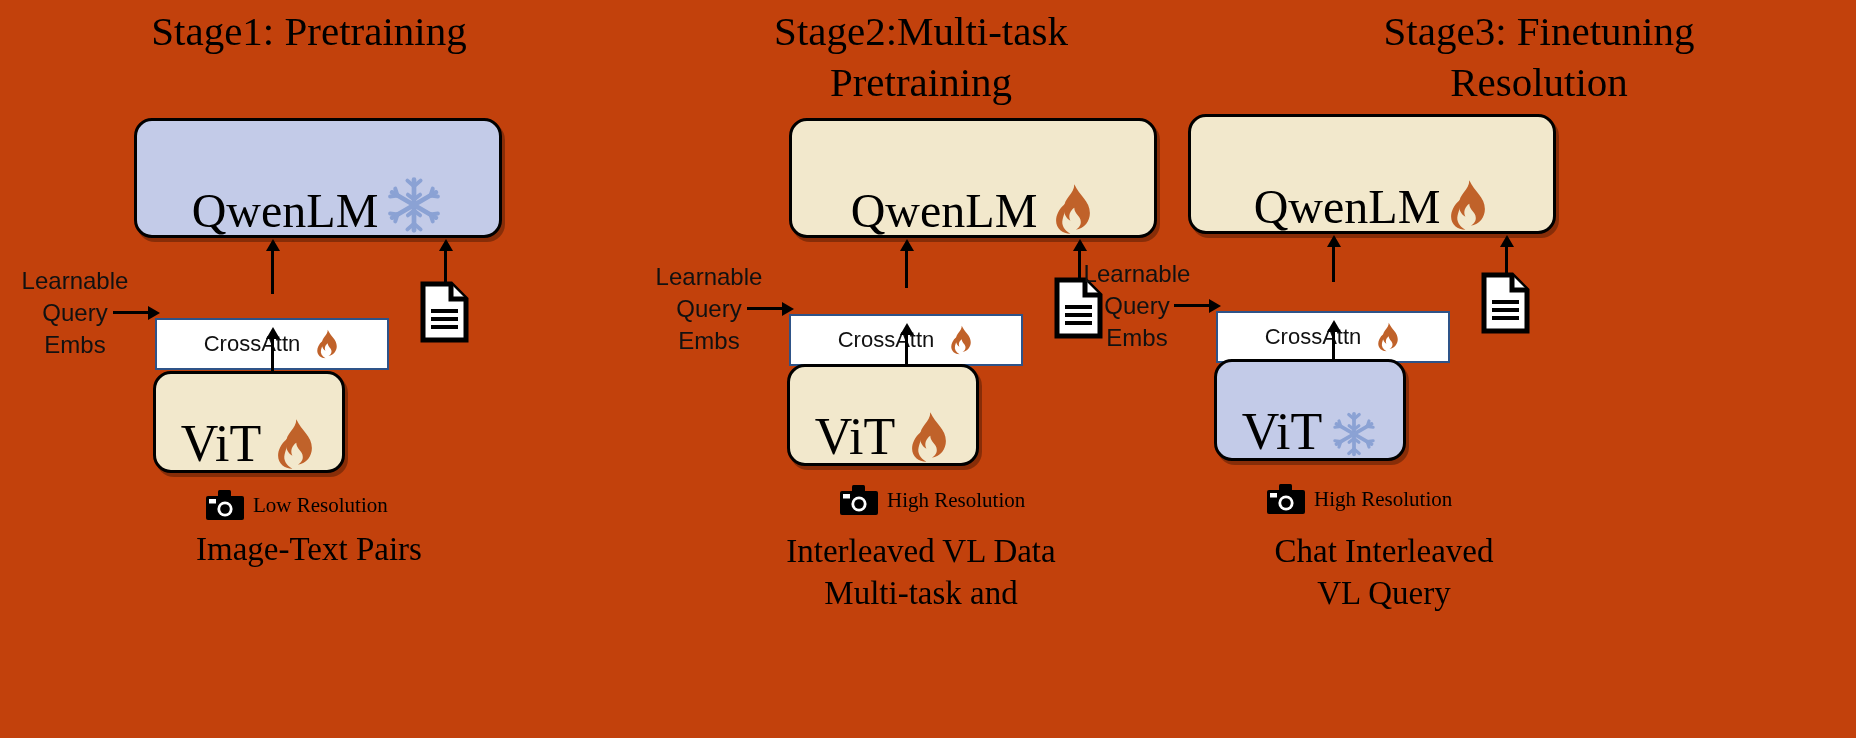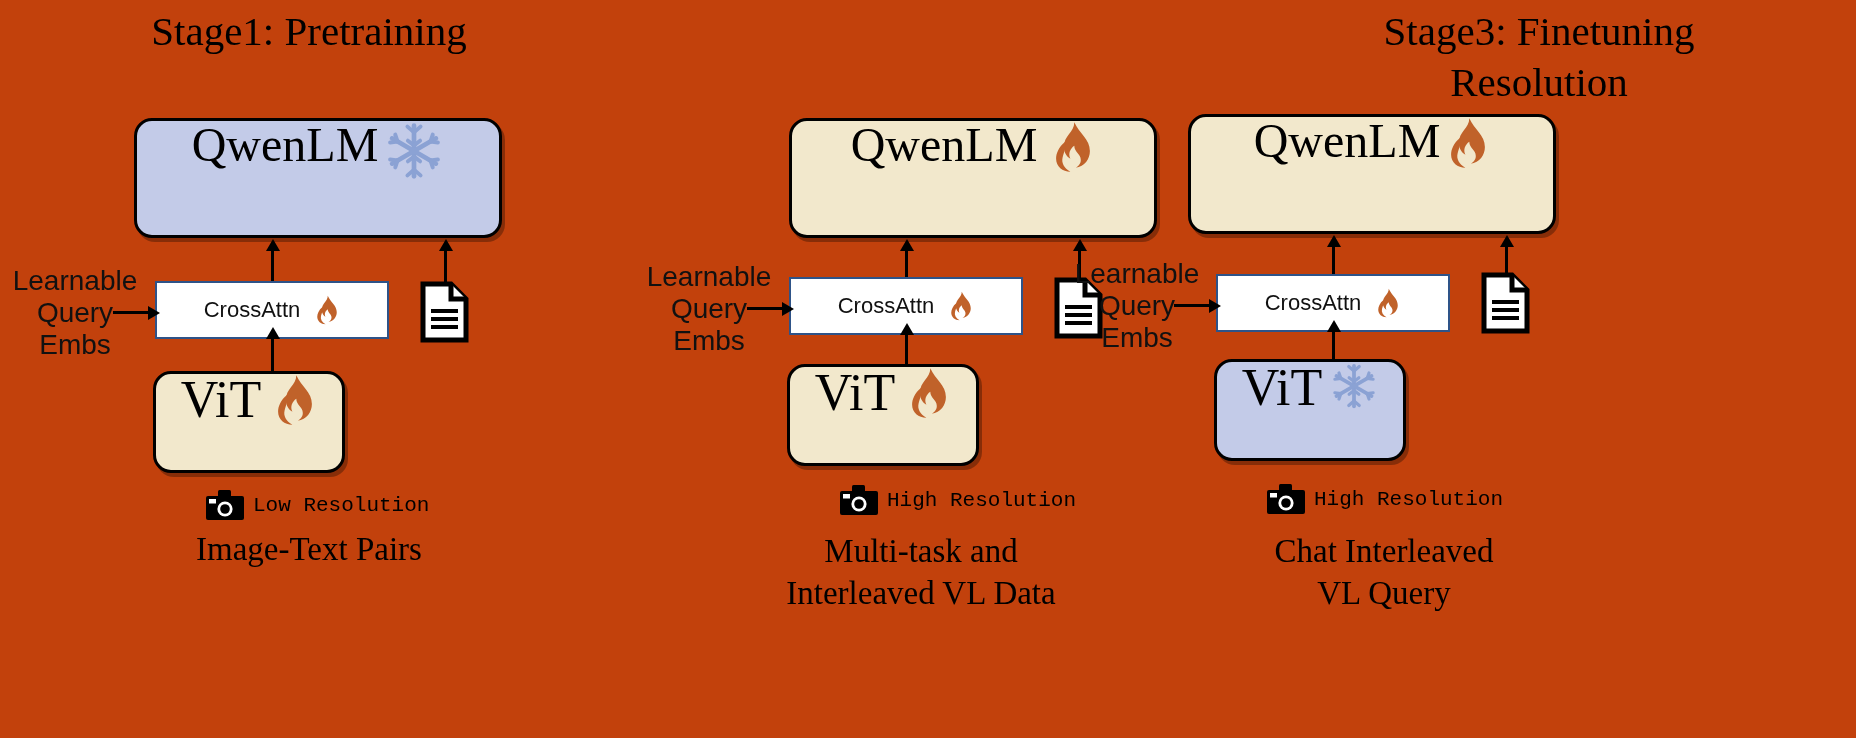--- a/index.html
+++ b/index.html
@@ -15,68 +15,68 @@
     position:absolute;left:0;width:100%;top:6px;
     text-align:center;font-family:"Liberation Serif",serif;
     font-size:41px;line-height:51px;color:#000;font-weight:400;
     letter-spacing:0px;
   }
 
   
   .block{
     position:absolute;border:3.5px solid #000;border-radius:18px;
     box-shadow:3px 4px 0 rgba(0,0,0,0.30);
-    display:flex;align-items:flex-start;justify-content:center;
+    display:flex;align-items:flex-end;justify-content:center;
     box-sizing:border-box;
   }
   .block .btext{
     font-family:"Liberation Serif",serif;font-size:48px;line-height:1;color:#000;
     display:flex;align-items:center;justify-content:center;
   }
   .fill-blue{background:#c3cbe8;}
   .fill-tan{background:#f2e8cc;}
 
   .lm-block{width:368px;height:120px;}
   .vit-block{width:192px;height:102px;}
   .vit-block .btext{font-size:52px;}
 
   
   .ca-box{
-    position:absolute;width:234px;height:58px;background:#fff;
+    position:absolute;width:234px;height:52px;background:#fff;
     border:2.5px solid #2e5388;box-sizing:border-box;
-    display:flex;align-items:center;justify-content:center;gap:14px;
+    display:flex;align-items:center;justify-content:center;gap:14px;margin-top:37px;
   }
   .ca-box .catext{
     font-family:"Liberation Sans",sans-serif;font-size:22px;color:#111;letter-spacing:0px;
   }
 
   
   .lqe{
     position:absolute;text-align:center;
     font-family:"Liberation Sans",sans-serif;
-    font-size:28px;line-height:32px;color:#111;width:150px;
+    font-size:24px;line-height:32px;color:#111;width:150px;
   }
 
   
   .v-arrow{position:absolute;width:3px;background:#000;}
   .v-arrow::after{
     content:"";position:absolute;top:-11px;left:50%;transform:translateX(-50%);
     border-left:7px solid transparent;border-right:7px solid transparent;
     border-bottom:12px solid #000;
   }
   .h-arrow{position:absolute;height:3px;background:#000;}
   .h-arrow::after{
     content:"";position:absolute;right:-11px;top:50%;transform:translateY(-50%);
     border-top:7px solid transparent;border-bottom:7px solid transparent;
     border-left:12px solid #000;
   }
 
   
   .res-row{position:absolute;display:flex;align-items:center;gap:9px;}
-  .res-label{font-family:Liberation Mono, monospace;font-size:21px;color:#000;white-space:nowrap;}
+  .res-label{font-family:Liberation Serif, serif;font-size:21px;color:#000;white-space:nowrap;}
 
   
   .data-caption{
     position:absolute;width:100%;left:0;text-align:center;
     font-family:"Liberation Serif",serif;font-size:33px;line-height:42px;color:#000;
   }
 
   .icon{display:inline-flex;align-items:center;justify-content:center;}
   .doc-icon{position:absolute;}
 </style>
@@ -180,20 +180,24 @@
       <span class="res-label">Low Resolution</span>
     </div>
 
     <div class="data-caption" style="top:528px;">
       <div>Image-Text Pairs</div>
     </div>
   </div>
 
   <div class="stage s2">
 
+    <div class="stage-title">
+      <div>Stage2:Multi-task</div>
+      <div>Pretraining</div>
+    </div>
 
     <div class="block lm-block fill-tan" style="left:177px;top:118px;">
       <span class="btext">QwenLM</span>
       <span class="icon" style="margin-left:14px;">
         <svg width="44" height="52" viewBox="0 0 32 40">
           <path d="M17 1 C17 9 9 11 9 20 C9 25 12 28 14 29 C12 25 14 21 17 19 C17 24 22 25 22 30 C22 33 20 35 18 36 C25 35 29 29 29 23 C29 14 21 10 17 1 Z" fill="#c0622a"></path>
           <path d="M10 16 C5 20 3 25 3 29 C3 35 8 39 14 39 C9 36 7 32 8 28 C9 24 11 20 10 16 Z" fill="#c0622a"></path>
         </svg>
       </span>
     </div>
@@ -249,22 +253,22 @@
           <rect x="12" y="0" width="13" height="8" rx="1.5" fill="#000"></rect>
           <rect x="3" y="9" width="7" height="4.5" fill="#fff"></rect>
           <circle cx="19" cy="19" r="7.6" fill="#fff"></circle>
           <circle cx="19" cy="19" r="4.8" fill="#000"></circle>
         </svg>
       </span>
       <span class="res-label">High Resolution</span>
     </div>
 
     <div class="data-caption" style="top:530px;">
+      <div>Interleaved VL Data</div>
       <div>Multi-task and</div>
-      <div>Interleaved VL Data</div>
     </div>
   </div>
 
   <div class="stage s3">
 
     <div class="stage-title">
       <div>Stage3: Finetuning</div>
       <div>Resolution</div>
     </div>
 

